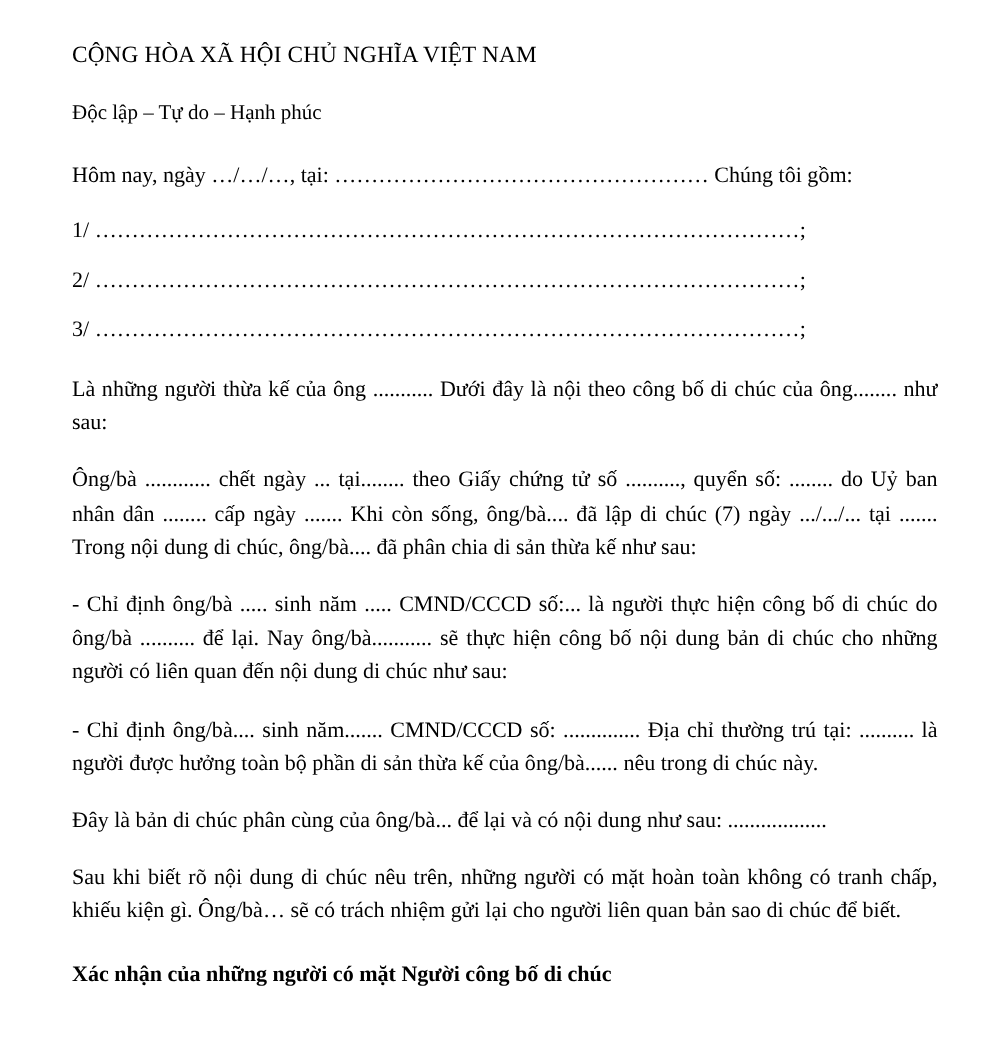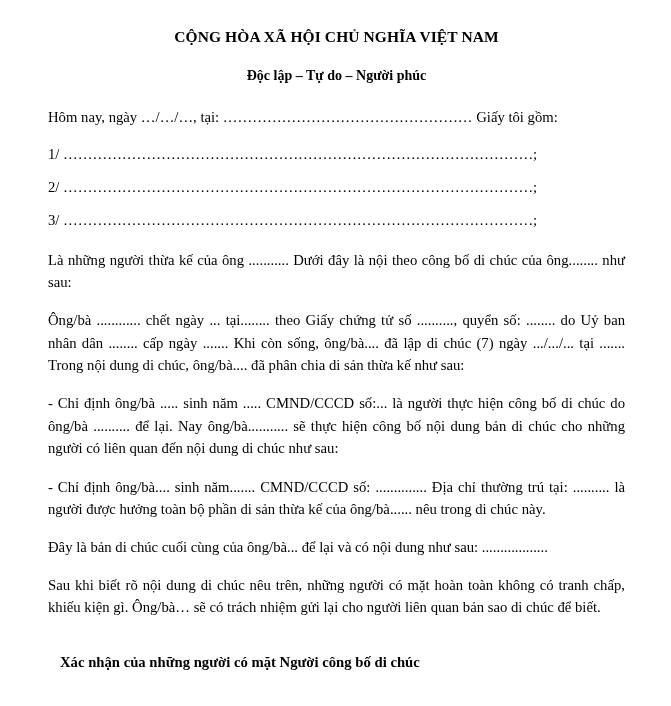--- a/index.html
+++ b/index.html
@@ -19,22 +19,22 @@
   .page {
     position: relative;
     width: 671px;
     height: 706px;
     box-sizing: border-box;
     padding: 0 46px 0 48px;
   }
 
   
   .heading {
-    text-align: center;
-    font-weight: bold;
+    text-align: left;
+    font-weight: normal;
     line-height: 1.2;
   }
   .heading-national {
     font-size: 15.5px;
     letter-spacing: 0.1px;
     padding-top: 28px;
   }
   .heading-motto {
     font-size: 14px;
     padding-top: 21px;
@@ -71,57 +71,57 @@
   }
   .gap-before-heirs { margin-top: 17px !important; }
   .gap-before-cert  { margin-top: 16px !important; }
   .gap-before-b1    { margin-top: 16px !important; }
   .gap-before-b2    { margin-top: 16px !important; }
   .gap-before-last  { margin-top: 16px !important; }
   .gap-before-final { margin-top: 15px !important; }
 
   
   .footer-line {
-    margin: 12px;
+    margin: 0;
     padding-top: 21px;
     font-size: 14.7px;
     font-weight: bold;
     line-height: 1.5;
     text-align: left;
     white-space: nowrap;
   }
 </style>
 </head>
 <body>
 
 <div class="page">
 
   <div class="heading heading-national">CỘNG HÒA XÃ HỘI CHỦ NGHĨA VIỆT NAM</div>
 
-  <div class="heading heading-motto">Độc lập – Tự do – Người phúc</div>
+  <div class="heading heading-motto">Độc lập – Tự do – Hạnh phúc</div>
 
 
   <div class="body-block">
 
-    <p class="para flush">Hôm nay, ngày …/…/…, tại: …………………………………………… Giấy tôi gồm:</p>
+    <p class="para flush">Hôm nay, ngày …/…/…, tại: …………………………………………… Chúng tôi gồm:</p>
 
     <p class="para flush blank-item">1/ ……………………………………………………………………………………;</p>
 
     <p class="para flush blank-item">2/ ……………………………………………………………………………………;</p>
 
     <p class="para flush blank-item">3/ ……………………………………………………………………………………;</p>
 
     <p class="para gap-before-heirs">Là những người thừa kế của ông ........... Dưới đây là nội theo công bố di chúc của ông........ như sau:</p>
 
     <p class="para gap-before-cert">Ông/bà ............ chết ngày ... tại........ theo Giấy chứng tử số .........., quyển số: ........ do Uỷ ban nhân dân ........ cấp ngày ....... Khi còn sống, ông/bà.... đã lập di chúc (7) ngày .../.../... tại ....... Trong nội dung di chúc, ông/bà.... đã phân chia di sản thừa kế như sau:</p>
 
     <p class="para gap-before-b2">- Chỉ định ông/bà ..... sinh năm ..... CMND/CCCD số:... là người thực hiện công bố di chúc do ông/bà .......... để lại. Nay ông/bà........... sẽ thực hiện công bố nội dung bản di chúc cho những người có liên quan đến nội dung di chúc như sau:</p>
 
     <p class="para gap-before-b1">- Chỉ định ông/bà.... sinh năm....... CMND/CCCD số: .............. Địa chỉ thường trú tại: .......... là người được hưởng toàn bộ phần di sản thừa kế của ông/bà...... nêu trong di chúc này.</p>
 
-    <p class="para flush gap-before-last">Đây là bản di chúc cuối cùng của ông/bà... để lại và có nội dung như sau: ..................</p>
+    <p class="para flush gap-before-last">Đây là bản di chúc phân cùng của ông/bà... để lại và có nội dung như sau: ..................</p>
 
     <p class="para gap-before-final">Sau khi biết rõ nội dung di chúc nêu trên, những người có mặt hoàn toàn không có tranh chấp, khiếu kiện gì. Ông/bà… sẽ có trách nhiệm gửi lại cho người liên quan bản sao di chúc để biết.</p>
 
     <p class="footer-line">Xác nhận của những người có mặt Người công bố di chúc</p>
 
   </div>
 </div>
 
 </body></html>

